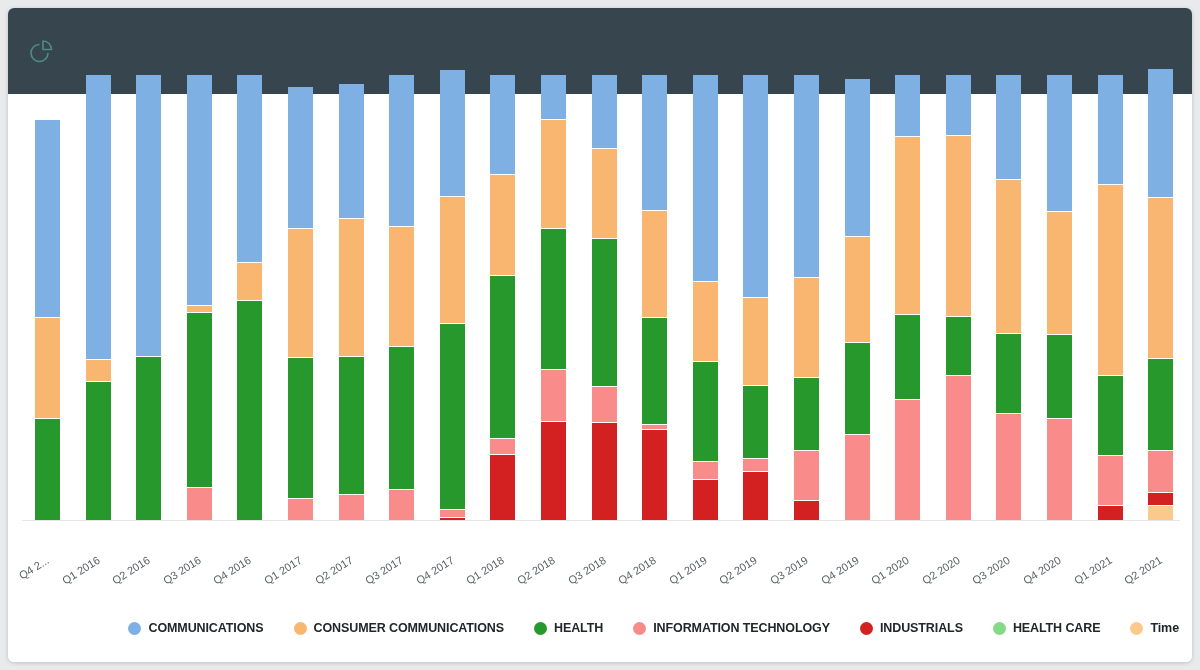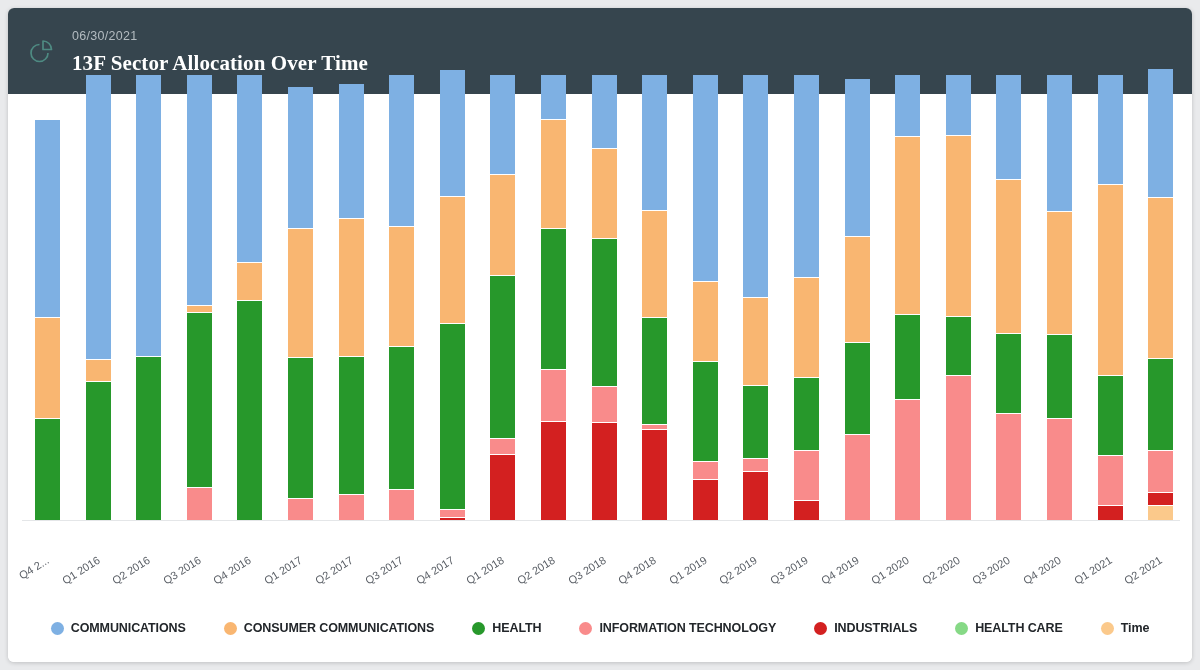--- a/index.html
+++ b/index.html
@@ -58,22 +58,22 @@
     font-size: 11px; color: #5a5f66;
     white-space: nowrap;
     transform-origin: right bottom;
     transform: rotate(-32deg);
     text-align: right;
   }
   #legend {
     position: absolute; left: 0; bottom: 0;
     width: 1184px; height: 68px;
     background: #ffffff;
-    display: flex; align-items: center; justify-content: center;
-    gap: 12px;
+    display: flex; align-items: center; justify-content: flex-end;
+    gap: 4px;
   }
   .legend-item {
     display: flex; align-items: center;
     margin: 0 13px;
   }
   .legend-dot {
     width: 13px; height: 13px; border-radius: 50%;
     margin-right: 7px; flex: 0 0 auto;
   }
   .legend-label {
@@ -87,24 +87,20 @@
 <body>
 
 <div id="card">
 
   <div id="header">
     <div id="header-icon">
       <svg viewBox="0 0 34 34" width="34" height="34" aria-hidden="true">
         <path d="M15.5 10.5 A8.5 8.5 0 1 0 24 19" fill="none" stroke="#4e8a82" stroke-width="1.7"></path>
         <path d="M19 7 L19 15.5 L27.5 15.5 A8.5 8.5 0 0 0 19 7 Z" fill="none" stroke="#4e8a82" stroke-width="1.7" stroke-linejoin="round"></path>
       </svg>
-    </div>
-    <div id="header-text">
-      <div id="header-date">06/30/2021</div>
-      <div id="header-title">13F Sector Allocation Over Time</div>
     </div>
   </div>
 
   <div id="plot">
     <div id="axis-line"></div>
     <div id="bars-layer">
         <div class="bar" style="left: 27px;">
           <div class="seg" title="FINANCE: 22.8%" style="height: 101.46px; background: rgb(39, 152, 43);"></div>
           <div class="seg" title="CONSUMER DISCRETIONARY: 22.7%" style="height: 101.015px; background: rgb(249, 182, 113);"></div>
           <div class="seg" title="COMMUNICATIONS: 44.5%" style="height: 198.025px; background: rgb(126, 176, 227);"></div>

